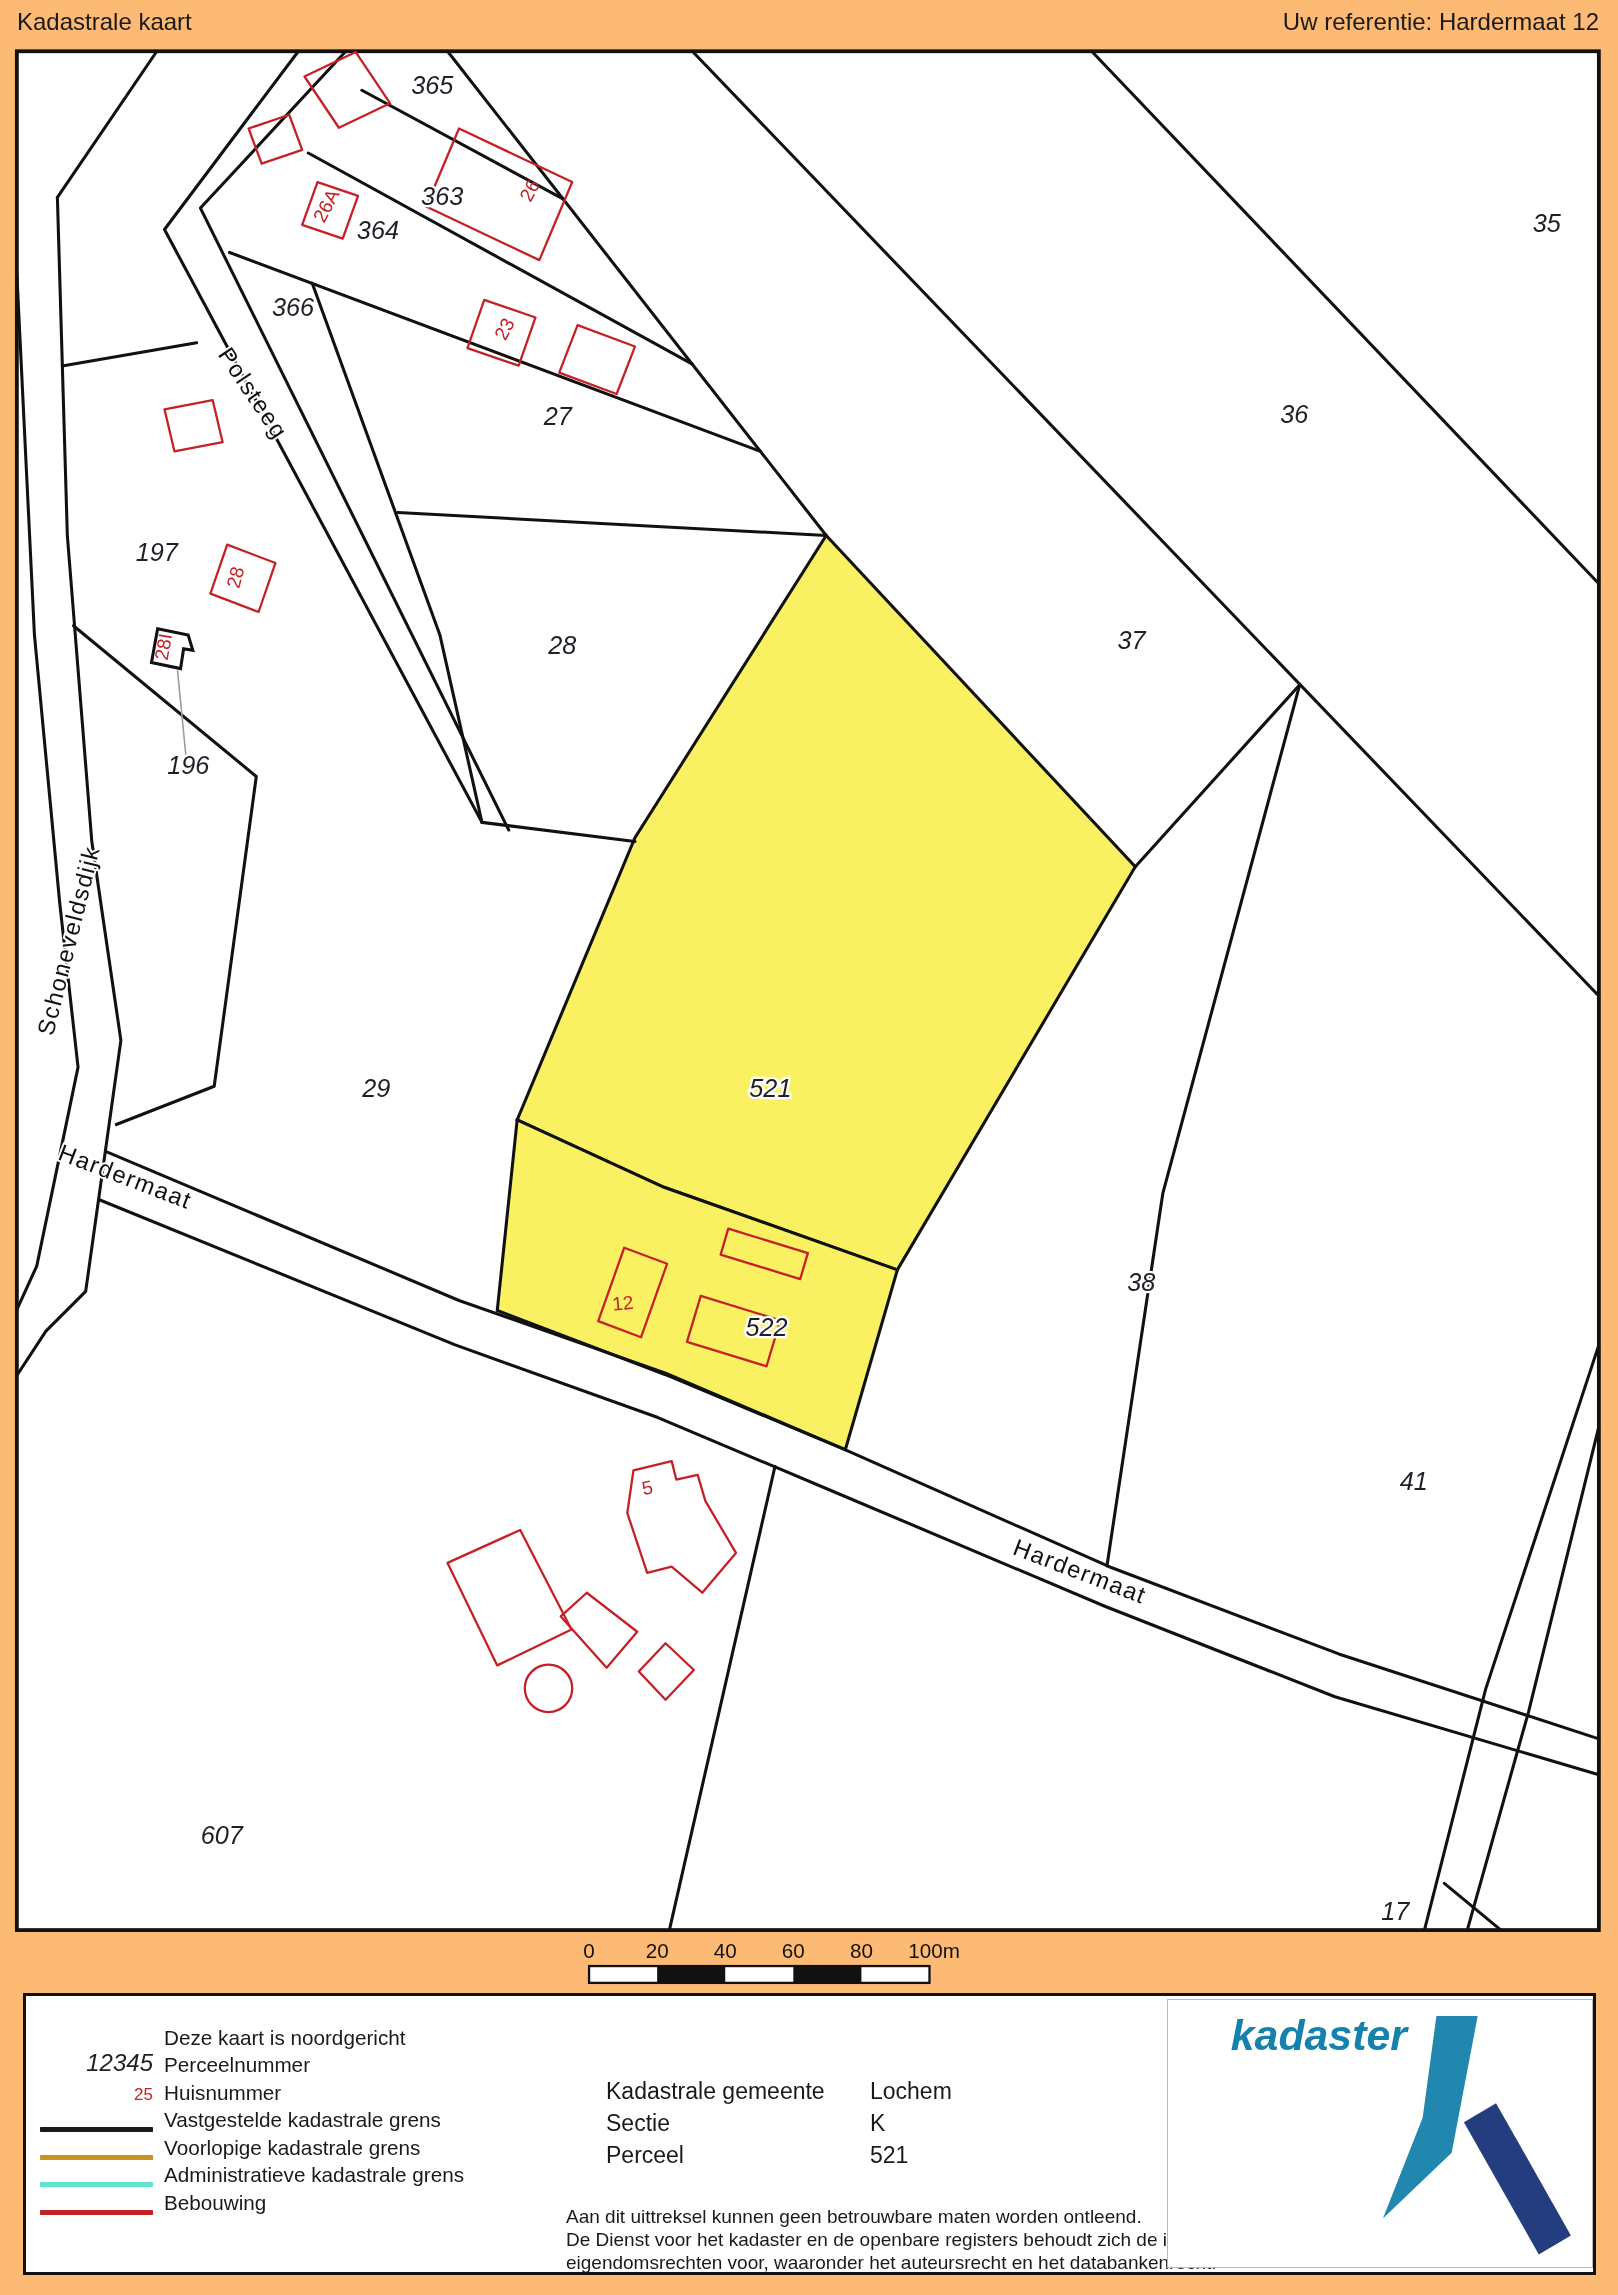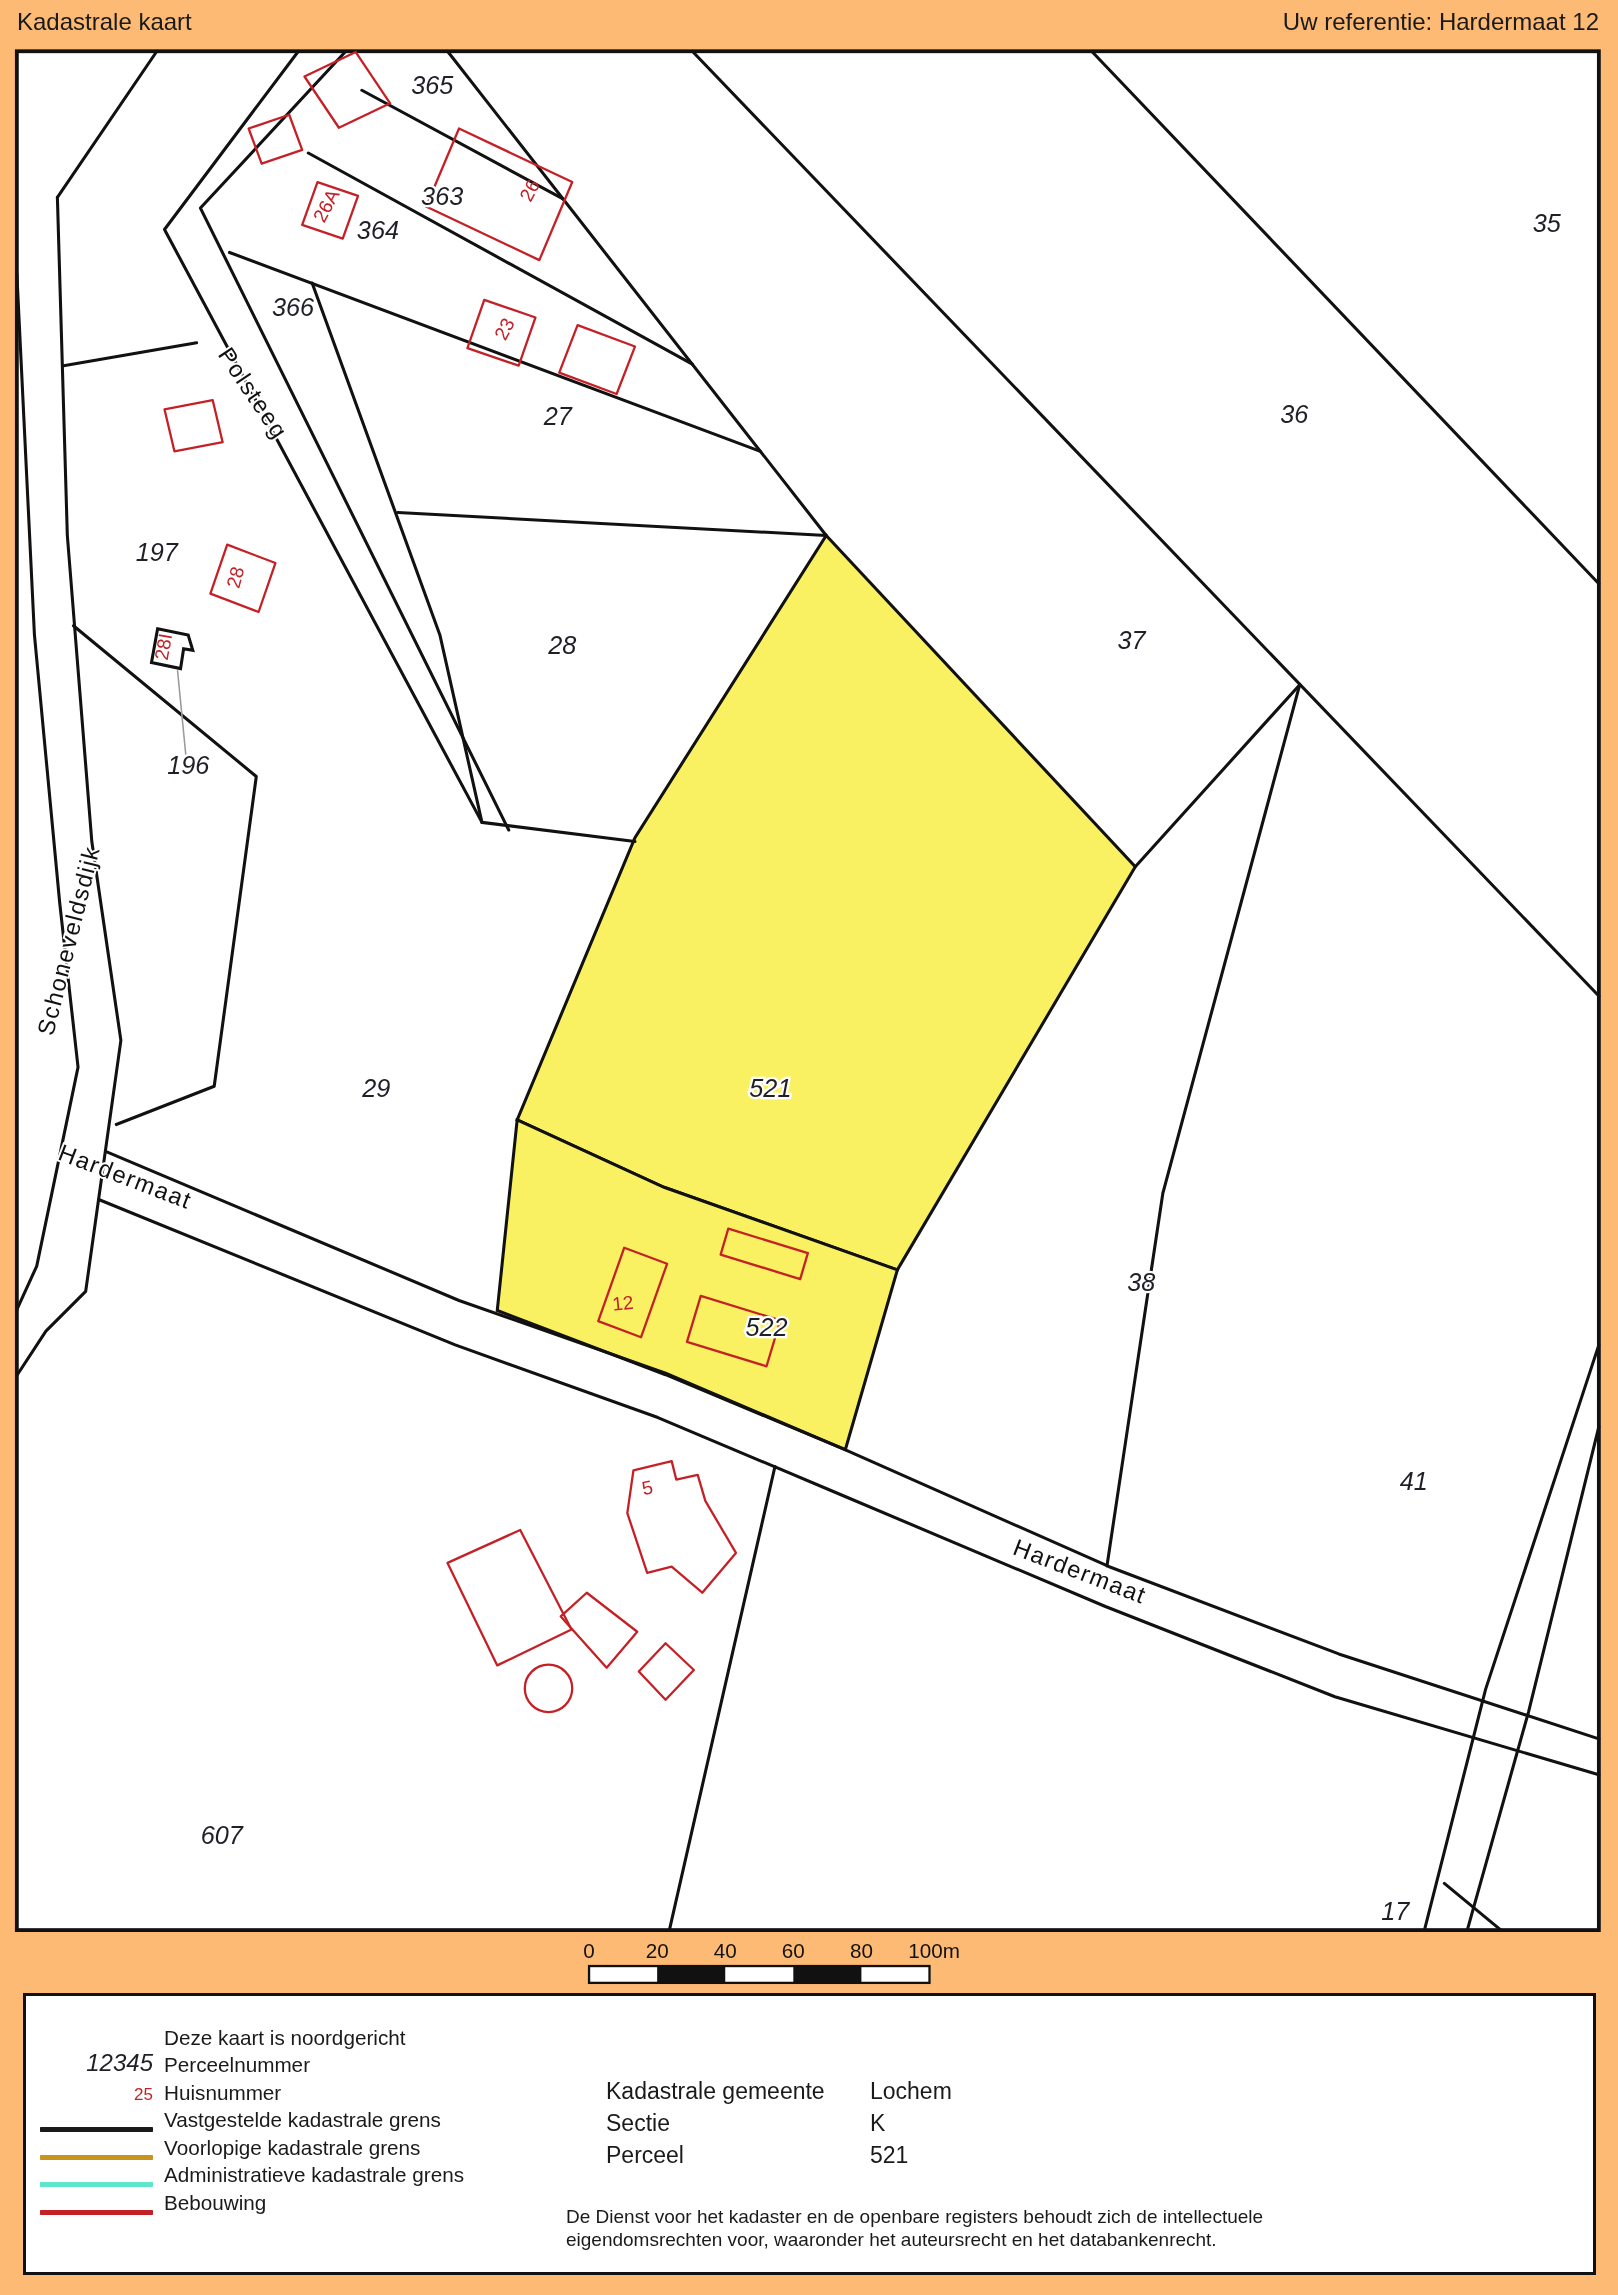--- a/index.html
+++ b/index.html
@@ -208,19 +208,27 @@
         <div class="info-label">Sectie</div>
         <div class="info-value">K</div>
       </div>
       <div class="info-row">
         <div class="info-label">Perceel</div>
         <div class="info-value">521</div>
       </div>
     </div>
 
   <div class="disclaimer" id="disclaimer">
+      <div>Aan dit uittreksel kunnen geen betrouwbare maten worden ontleend.</div>
       <div>De Dienst voor het kadaster en de openbare registers behoudt zich de intellectuele</div>
       <div>eigendomsrechten voor, waaronder het auteursrecht en het databankenrecht.</div>
     </div>
 
+  <div class="logo-box">
+    <svg width="426" height="269" viewBox="0 0 557 352">
+      <text id="logo-text" x="82" y="66" class="logo-text" fill="#1482AD">kadaster</text>
+      <polygon id="logo-blade" points="351,21 405,21 371,200 281,286 333,154" fill="#2287AE"></polygon>
+      <polygon id="logo-bar" points="387,160 429,135 527,308 485,333" fill="#233D7F"></polygon>
+    </svg>
+  </div>
 
 </div>
 
 
 </body></html>

